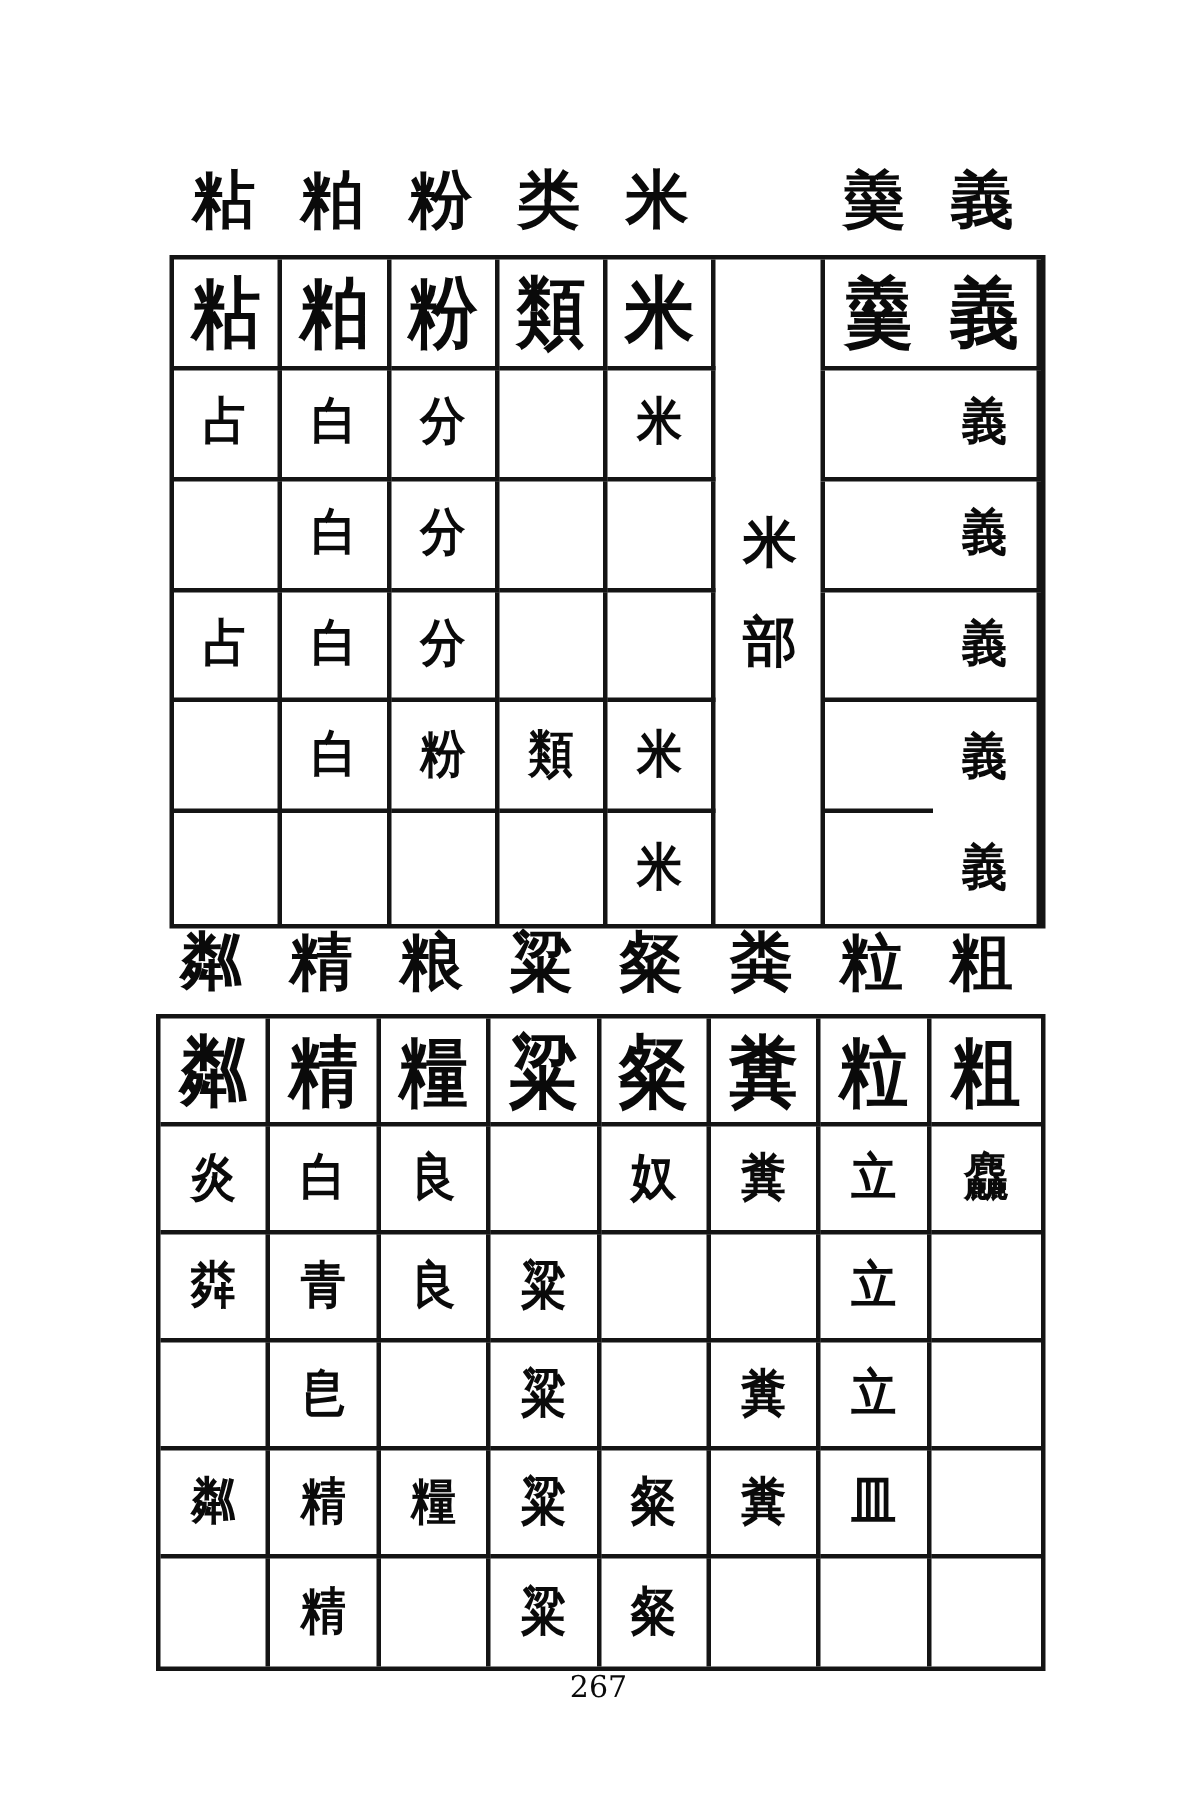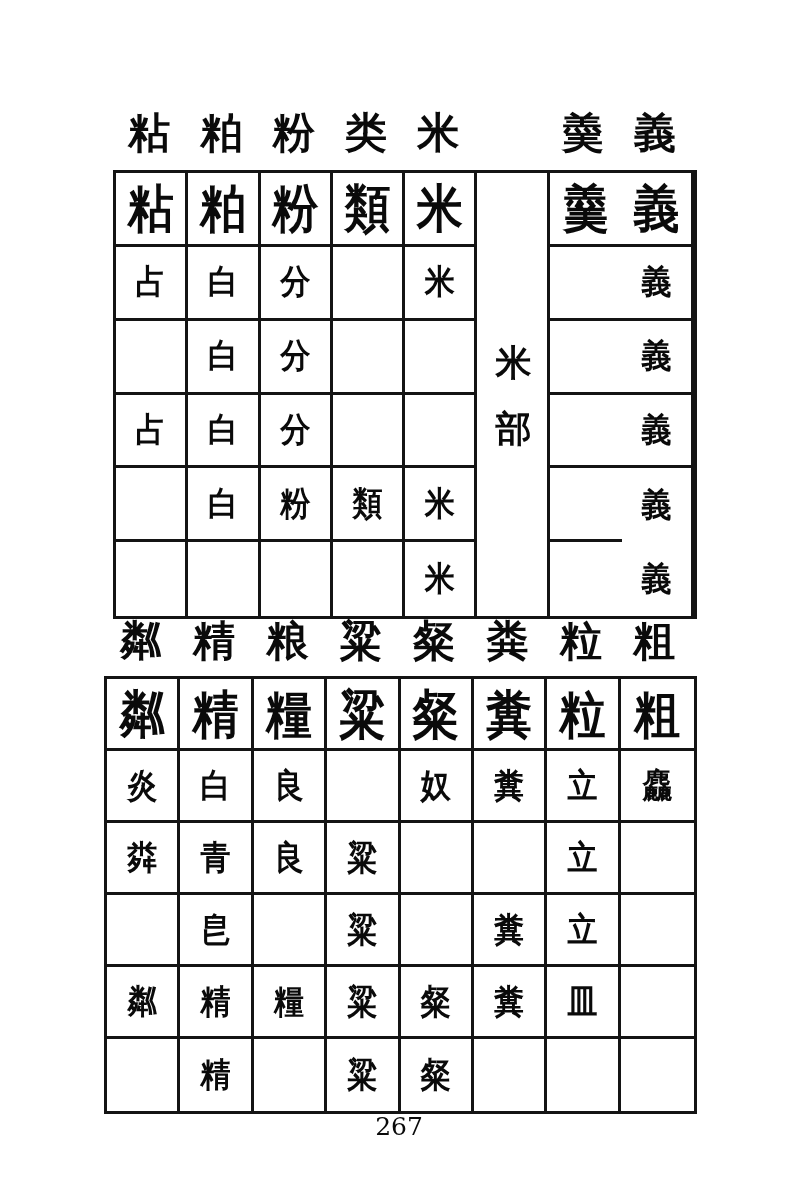--- a/index.html
+++ b/index.html
@@ -68,21 +68,21 @@
     font-size:36px;
     font-weight:600;
     line-height:1;
   }
   .page-number{
     position:absolute;
     top:1112px;
     left:0;
     width:100%;
     text-align:center;
-    font-size:25px;
+    font-size:20px;
     font-family:"DejaVu Serif","Liberation Serif",serif;
   }
 </style>
 </head>
 <body>
 
 <div class="page">
 
   <div id="top-headers" class="header-row" style="left:113px; top:104px; width:578px; height:58px;">
       <span class="header-slot">粘</span>

